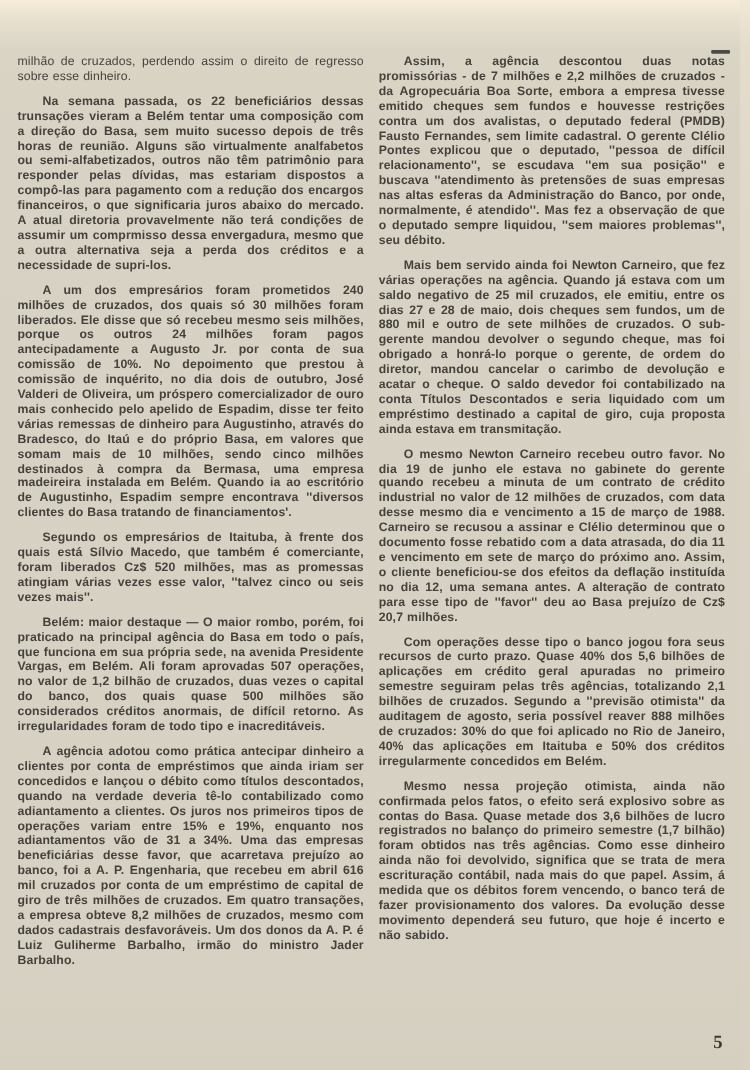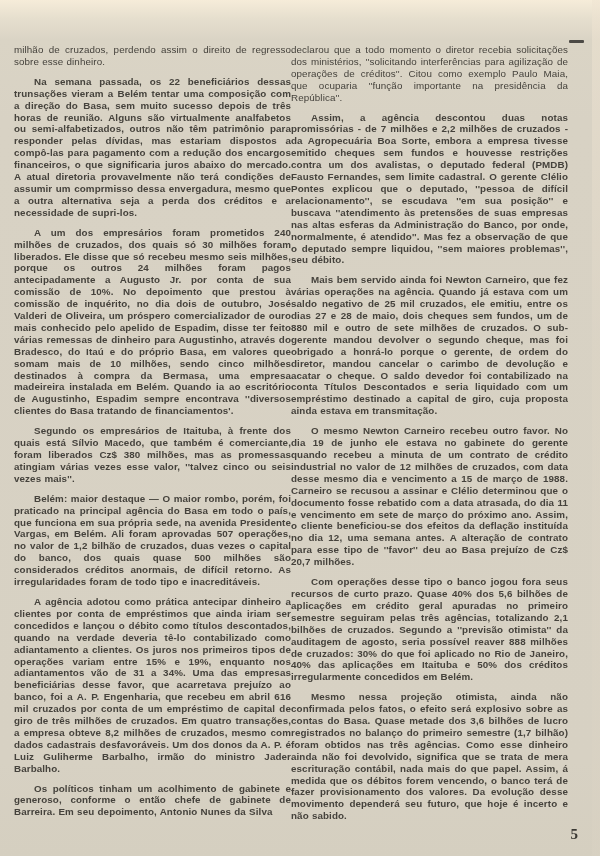--- a/index.html
+++ b/index.html
@@ -14,21 +14,21 @@
     background:
       linear-gradient(180deg, #f6ecd9 0px, #e6dfce 18px, #dad4c5 40px, #d8d2c4 120px, #d7d1c3 760px, #d5cfc0 856px);
   }
   .page::after{ 
     content:""; position:absolute; top:0; right:0; width:8px; height:100%;
     background:linear-gradient(180deg,#efe4d2,#ddd5c6 40%, #d9d2c3);
     opacity:.55; pointer-events:none;
   }
   .columns {
     position:absolute; left:14px; top:44px; width:566px;
-    display:flex; 
+    display:flex; gap:12px;justify-content:flex-end;
   }
   .col { width:277px; }
   .col p {
     margin:0 0 8px 0;
     font-size:9.8px; line-height:11.9px;
     text-align:justify; text-justify:inter-word;
     color:var(--ink);
     font-weight:500;
     letter-spacing:.1px;
     word-spacing:.4px;
@@ -49,27 +49,25 @@
 
 <div class="page">
 
   <div class="crop-mark"></div>
 
   <div class="columns">
     <div class="col">
       <p>milhão de cruzados, perdendo assim o direito de regresso sobre esse dinheiro.</p>
       <p class="indent">Na semana passada, os 22 beneficiários dessas trunsações vieram a Belém tentar uma composição com a direção do Basa, sem muito sucesso depois de três horas de reunião. Alguns são virtualmente analfabetos ou semi-alfabetizados, outros não têm patrimônio para responder pelas dívidas, mas estariam dispostos a compô-las para pagamento com a redução dos encargos financeiros, o que significaria juros abaixo do mercado. A atual diretoria provavelmente não terá condições de assumir um comprmisso dessa envergadura, mesmo que a outra alternativa seja a perda dos créditos e a necessidade de supri-los.</p>
       <p class="indent">A um dos empresários foram prometidos 240 milhões de cruzados, dos quais só 30 milhões foram liberados. Ele disse que só recebeu mesmo seis milhões, porque os outros 24 milhões foram pagos antecipadamente a Augusto Jr. por conta de sua comissão de 10%. No depoimento que prestou à comissão de inquérito, no dia dois de outubro, José Valderi de Oliveira, um próspero comercializador de ouro mais conhecido pelo apelido de Espadim, disse ter feito várias remessas de dinheiro para Augustinho, através do Bradesco, do Itaú e do próprio Basa, em valores que somam mais de 10 milhões, sendo cinco milhões destinados à compra da Bermasa, uma empresa madeireira instalada em Belém. Quando ia ao escritório de Augustinho, Espadim sempre encontrava ''diversos clientes do Basa tratando de financiamentos'.</p>
-      <p class="indent">Segundo os empresários de Itaituba, à frente dos quais está Sílvio Macedo, que também é comerciante, foram liberados Cz$ 380 milhões, mas as promessas atingiam várias vezes esse valor, ''talvez cinco ou seis vezes mais''.</p>
+      <p class="indent">Segundo os empresários de Itaituba, à frente dos quais está Sílvio Macedo, que também é comerciante, foram liberados Cz$ 520 milhões, mas as promessas atingiam várias vezes esse valor, ''talvez cinco ou seis vezes mais''.</p>
       <p class="indent">Belém: maior destaque — O maior rombo, porém, foi praticado na principal agência do Basa em todo o país, que funciona em sua própria sede, na avenida Presidente Vargas, em Belém. Ali foram aprovadas 507 operações, no valor de 1,2 bilhão de cruzados, duas vezes o capital do banco, dos quais quase 500 milhões são considerados créditos anormais, de difícil retorno. As irregularidades foram de todo tipo e inacreditáveis.</p>
       <p class="indent">A agência adotou como prática antecipar dinheiro a clientes por conta de empréstimos que ainda iriam ser concedidos e lançou o débito como títulos descontados, quando na verdade deveria tê-lo contabilizado como adiantamento a clientes. Os juros nos primeiros tipos de operações variam entre 15% e 19%, enquanto nos adiantamentos vão de 31 a 34%. Uma das empresas beneficiárias desse favor, que acarretava prejuízo ao banco, foi a A. P. Engenharia, que recebeu em abril 616 mil cruzados por conta de um empréstimo de capital de giro de três milhões de cruzados. Em quatro transações, a empresa obteve 8,2 milhões de cruzados, mesmo com dados cadastrais desfavoráveis. Um dos donos da A. P. é Luiz Guliherme Barbalho, irmão do ministro Jader Barbalho.</p>
-      <p class="indent">Os políticos tinham um acolhimento de gabinete e generoso, conforme o então chefe de gabinete de Barreira. Em seu depoimento, Antonio Nunes da Silva</p>
     </div>
     <div class="col">
-      <p>declarou que a todo momento o diretor recebia solicitações dos ministérios, ''solicitando interferências para agilização de operações de créditos''. Citou como exemplo Paulo Maia, que ocuparia ''função importante na presidência da República''.</p>
       <p class="indent">Assim, a agência descontou duas notas promissórias - de 7 milhões e 2,2 milhões de cruzados - da Agropecuária Boa Sorte, embora a empresa tivesse emitido cheques sem fundos e houvesse restrições contra um dos avalistas, o deputado federal (PMDB) Fausto Fernandes, sem limite cadastral. O gerente Clélio Pontes explicou que o deputado, ''pessoa de difícil relacionamento'', se escudava ''em sua posição'' e buscava ''atendimento às pretensões de suas empresas nas altas esferas da Administração do Banco, por onde, normalmente, é atendido''. Mas fez a observação de que o deputado sempre liquidou, ''sem maiores problemas'', seu débito.</p>
       <p class="indent">Mais bem servido ainda foi Newton Carneiro, que fez várias operações na agência. Quando já estava com um saldo negativo de 25 mil cruzados, ele emitiu, entre os dias 27 e 28 de maio, dois cheques sem fundos, um de 880 mil e outro de sete milhões de cruzados. O sub-gerente mandou devolver o segundo cheque, mas foi obrigado a honrá-lo porque o gerente, de ordem do diretor, mandou cancelar o carimbo de devolução e acatar o cheque. O saldo devedor foi contabilizado na conta Títulos Descontados e seria liquidado com um empréstimo destinado a capital de giro, cuja proposta ainda estava em transmitação.</p>
       <p class="indent">O mesmo Newton Carneiro recebeu outro favor. No dia 19 de junho ele estava no gabinete do gerente quando recebeu a minuta de um contrato de crédito industrial no valor de 12 milhões de cruzados, com data desse mesmo dia e vencimento a 15 de março de 1988. Carneiro se recusou a assinar e Clélio determinou que o documento fosse rebatido com a data atrasada, do dia 11 e vencimento em sete de março do próximo ano. Assim, o cliente beneficiou-se dos efeitos da deflação instituída no dia 12, uma semana antes. A alteração de contrato para esse tipo de ''favor'' deu ao Basa prejuízo de Cz$ 20,7 milhões.</p>
       <p class="indent">Com operações desse tipo o banco jogou fora seus recursos de curto prazo. Quase 40% dos 5,6 bilhões de aplicações em crédito geral apuradas no primeiro semestre seguiram pelas três agências, totalizando 2,1 bilhões de cruzados. Segundo a ''previsão otimista'' da auditagem de agosto, seria possível reaver 888 milhões de cruzados: 30% do que foi aplicado no Rio de Janeiro, 40% das aplicações em Itaituba e 50% dos créditos irregularmente concedidos em Belém.</p>
       <p class="indent">Mesmo nessa projeção otimista, ainda não confirmada pelos fatos, o efeito será explosivo sobre as contas do Basa. Quase metade dos 3,6 bilhões de lucro registrados no balanço do primeiro semestre (1,7 bilhão) foram obtidos nas três agências. Como esse dinheiro ainda não foi devolvido, significa que se trata de mera escrituração contábil, nada mais do que papel. Assim, á medida que os débitos forem vencendo, o banco terá de fazer provisionamento dos valores. Da evolução desse movimento dependerá seu futuro, que hoje é incerto e não sabido.</p>
     </div>
   </div>
 
   <div class="page-number">5</div>
 

